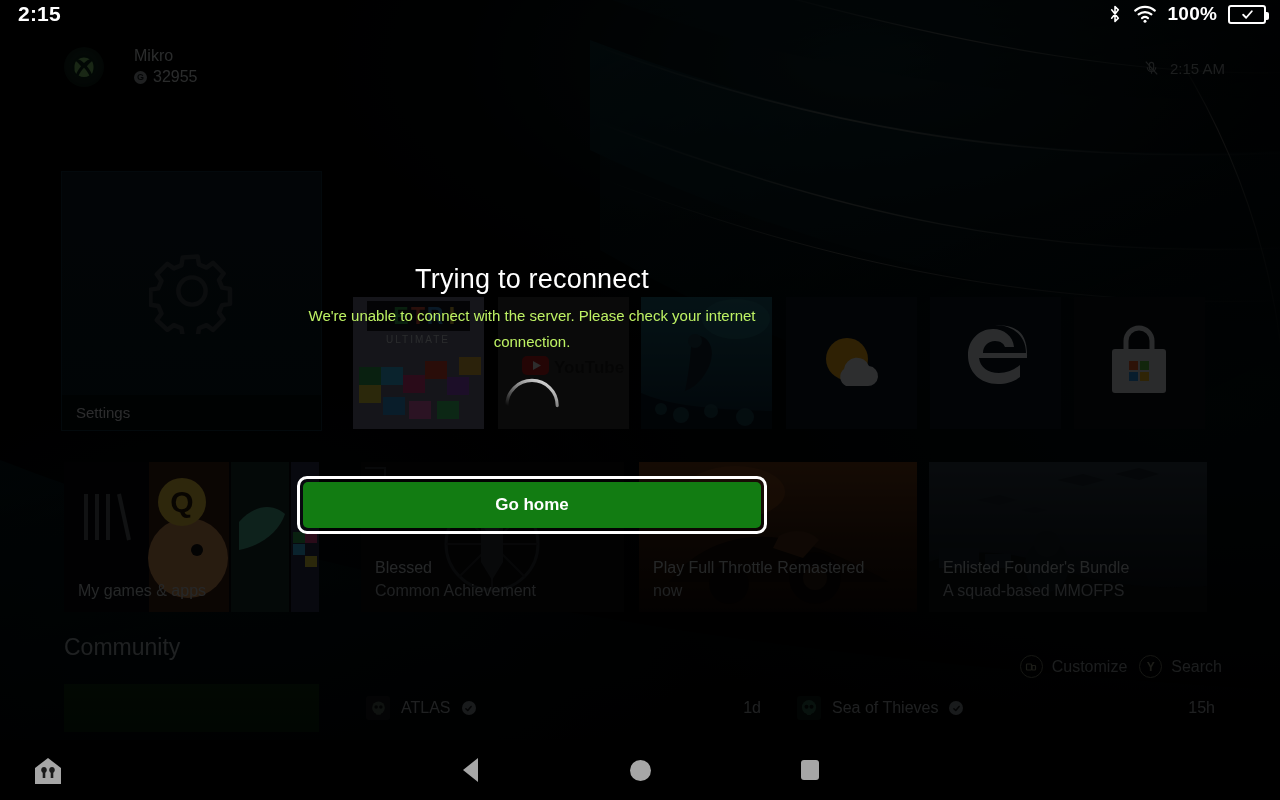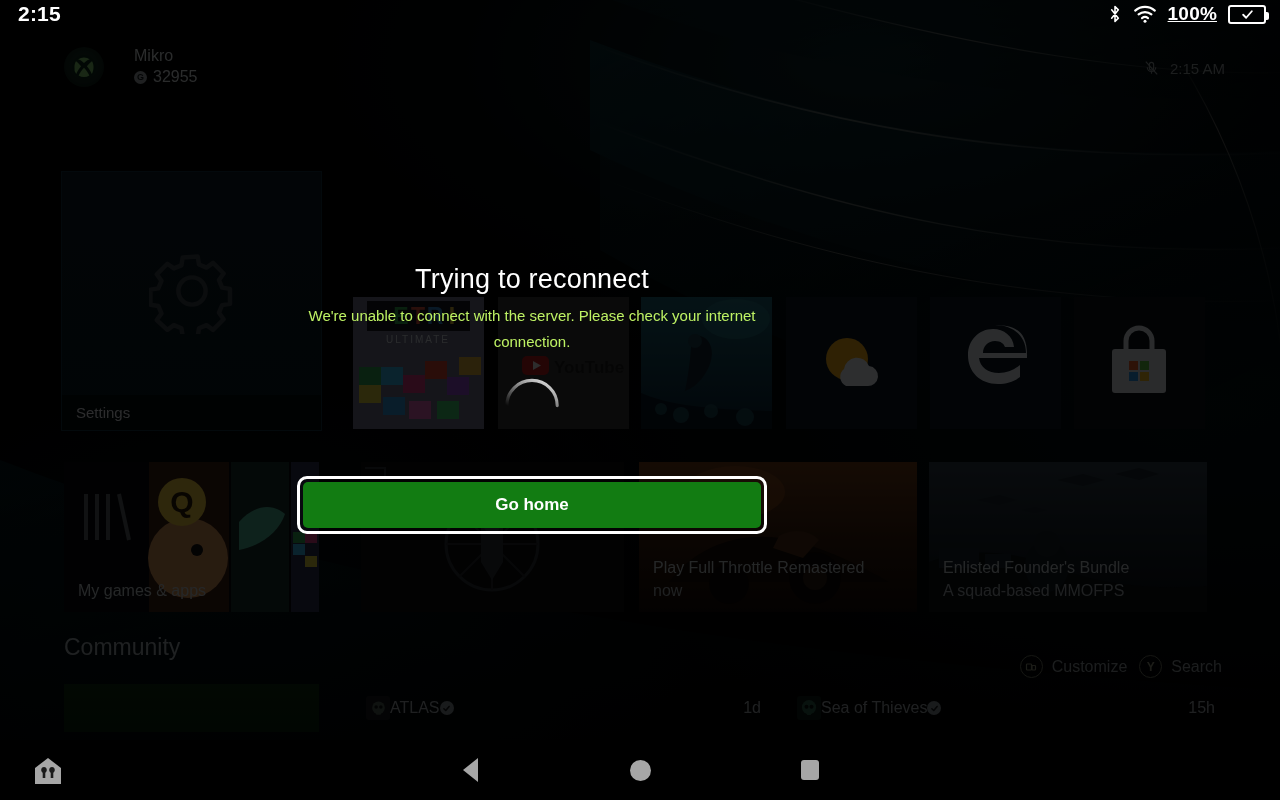--- a/index.html
+++ b/index.html
@@ -12,21 +12,21 @@
 
   #screen { position:relative; width:1280px; height:800px; background:#000; overflow:hidden; }
 
   
   .statusbar{
     position:absolute; left:0; top:0; width:1280px; height:34px;
     z-index:60; display:flex; align-items:center; color:#fff;
   }
   .sb-time{ position:absolute; left:18px; top:2px; font-size:21px; font-weight:bold; letter-spacing:.2px; }
   .sb-right{ position:absolute; right:14px; top:3px; display:flex; align-items:center; gap:11px; }
-  .sb-pct{ font-size:19px; font-weight:bold; letter-spacing:.2px;text-decoration:underline; }
+  .sb-pct{ font-size:19px; font-weight:bold; letter-spacing:.2px; }
   .ic-bt{ width:14px; height:20px; }
   .ic-wifi{ width:24px; height:18px; }
   .batt{
     position:relative; width:38px; height:19px; border:2px solid #fff; border-radius:3px;
     display:flex; align-items:center; justify-content:center;
   }
   .batt:after{ content:""; position:absolute; right:-5px; top:5px; width:3px; height:8px; background:#fff; border-radius:0 2px 2px 0;}
   .batt .chk{ width:13px; height:13px; }
 
   
@@ -93,21 +93,21 @@
   .r2-label{
     position:absolute; left:14px; bottom:10px; right:10px;
     color:#b9c0c4; font-size:16px; line-height:23px;
   }
   .r2-label .sub{ color:#9aa2a6; }
 
   .community-h{ position:absolute; left:64px; top:634px; color:#9aa3a8; font-size:23px; z-index:10;}
   .comm-tile{ position:absolute; left:64px; top:684px; width:255px; height:48px;
     background:linear-gradient(180deg,#0d2b0f 0%,#07200a 100%); }
 
-  .feedrow{ position:absolute; top:693px; height:30px; display:flex; align-items:center; color:#9aa1a5; font-size:16px; }
+  .feedrow{ position:absolute; top:693px; height:30px; display:flex; align-items:center; gap:11px; color:#9aa1a5; font-size:16px; }
   .feed-a{ left:366px; width:395px; }
   .feed-b{ left:797px; width:418px; }
   .feed-ic{ width:24px; height:24px; border-radius:3px; display:flex; align-items:center; justify-content:center; flex:0 0 auto;}
   .feed-ic.atlas{ background:#16181a; }
   .feed-ic.sot{ background:#0c1a14; }
   .verif{ width:14px; height:14px; border-radius:50%; background:#7e868a; display:flex;align-items:center;justify-content:center;}
   .verif svg{ width:9px; height:9px; }
   .feed-time{ margin-left:auto; }
 
   .hintbar{ position:absolute; right:58px; top:655px; display:flex; align-items:center; gap:12px; color:#8a9296; font-size:16px; z-index:10;}
@@ -330,20 +330,24 @@
       <svg viewBox="0 0 263 150" style="width:100%;height:100%;position:absolute;left:0;top:0">
         <rect width="263" height="150" fill="#0b0c0e"></rect>
         <circle cx="131" cy="82" r="46" fill="none" stroke="#2b2f33" stroke-width="3"></circle>
         <g stroke="#23272b" stroke-width="2">
           <path d="M131 36v92M85 82h92M98 49l66 66M164 49l-66 66"></path>
         </g>
         <path d="M120 58h22v42l-11 18-11-18z" fill="#2c3135"></path>
         <circle cx="131" cy="62" r="9" fill="#3b4146"></circle>
         <path d="M4 6l20 0 0 10" fill="none" stroke="#2b3036" stroke-width="2"></path>
       </svg>
+      <div class="r2-label">
+        <div>Blessed</div>
+        <div class="sub">Common Achievement</div>
+      </div>
     </div>
 
     <div class="tile row2 r2-enlisted">
       <svg viewBox="0 0 278 150" style="width:100%;height:100%;position:absolute;left:0;top:0">
         <defs>
             <linearGradient id="eng" x1="0" y1="0" x2="0" y2="1">
           <stop offset="0%" stop-color="#2b3a44"></stop>
               <stop offset="60%" stop-color="#141d24"></stop>
               <stop offset="100%" stop-color="#080c10"></stop>
             </linearGradient>

